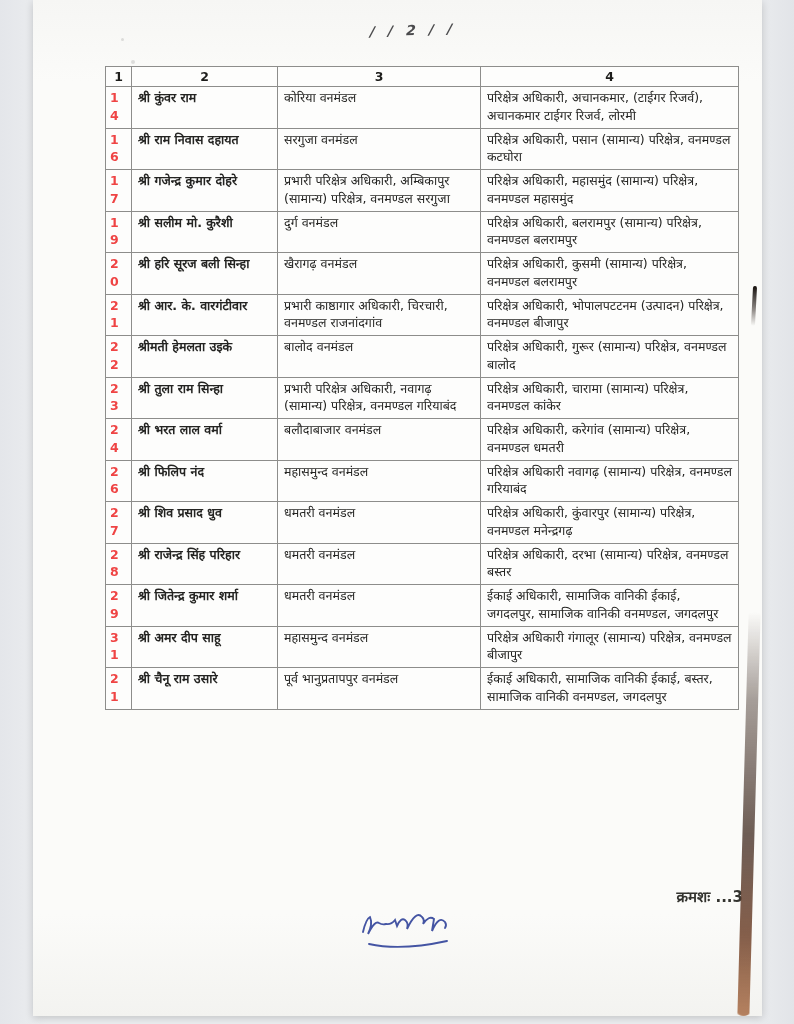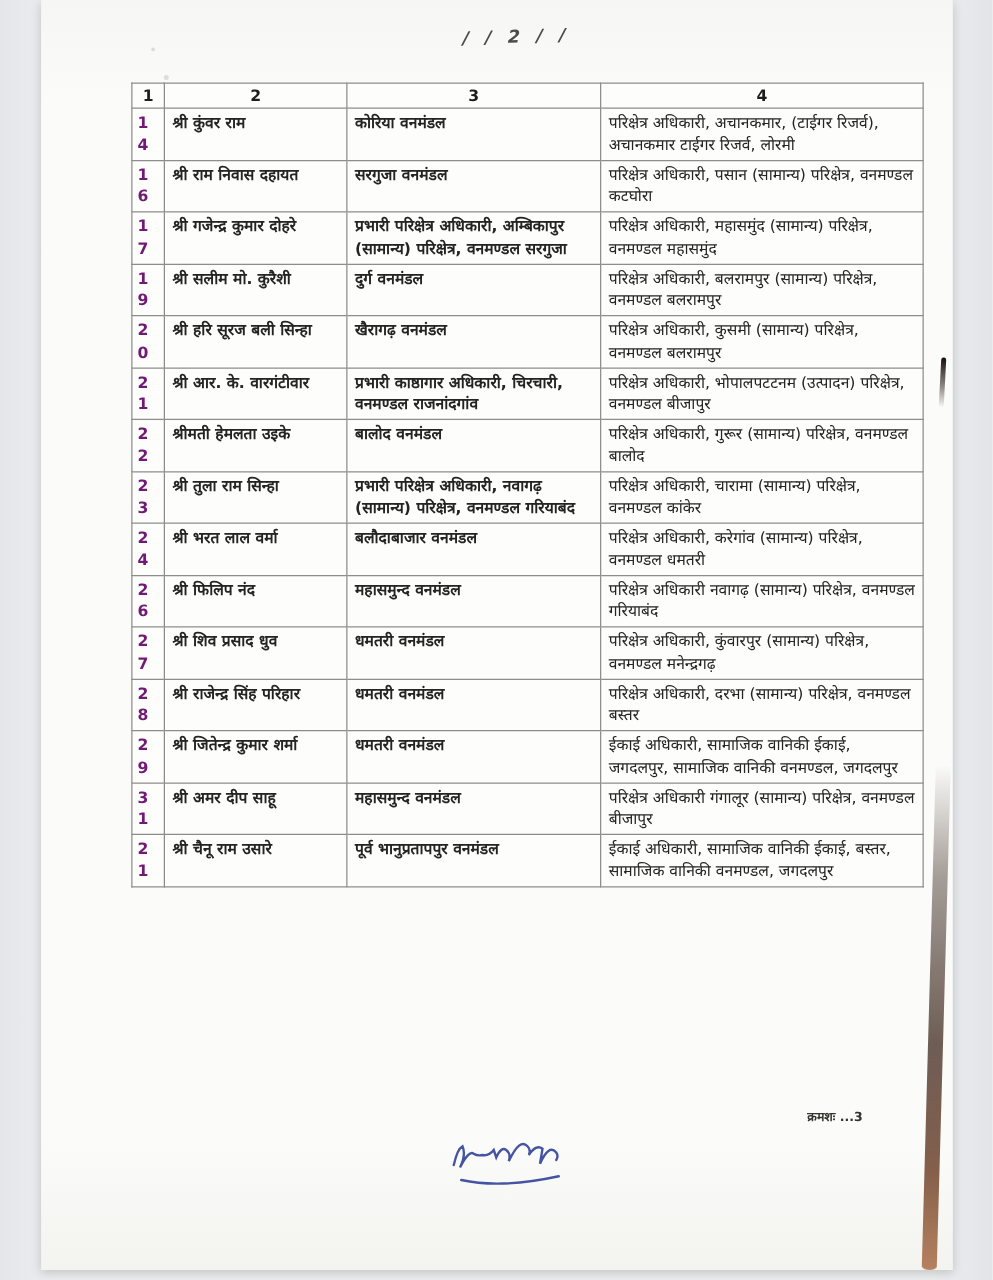--- a/index.html
+++ b/index.html
@@ -68,32 +68,32 @@
     text-align: center;
     font-weight: 700;
     font-size: 12.5px;
     padding: 1px 2px;
     color: #1d1d1b;
   }
   .col-sno  { width: 26px; }
   .col-name { width: 146px; }
   .col-from { width: 203px; }
   .col-to   { width: 258px; }
-  td.c-sno  { text-align: left; font-weight: 700; padding-left: 4px; color:#701a75; }
+  td.c-sno  { text-align: left; font-weight: 700; padding-left: 4px; color:#ef4444; }
   td.c-name { font-weight: 600; }
-  td.c-from { font-weight: 700; }
+  td.c-from { font-weight: 400; }
   td.c-to   { font-weight: 500; }
 
   .continuation {
     position: absolute;
     left: 560px;
     top: 886px;
     width: 150px;
-    text-align: center;
-    font-size: 10px;
+    text-align: right;
+    font-size: 15px;
     font-weight: 700;
     color: #33332f;
   }
 
   .signature {
     position: absolute;
     left: 322px;
     top: 904px;
     width: 128px;
     height: 52px;

